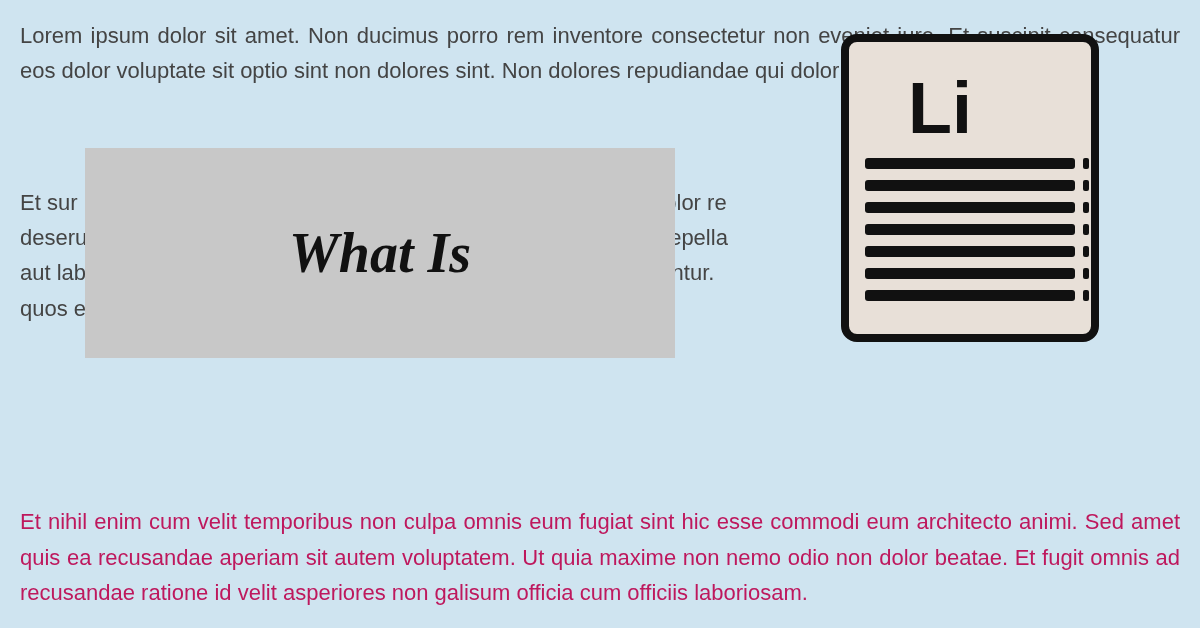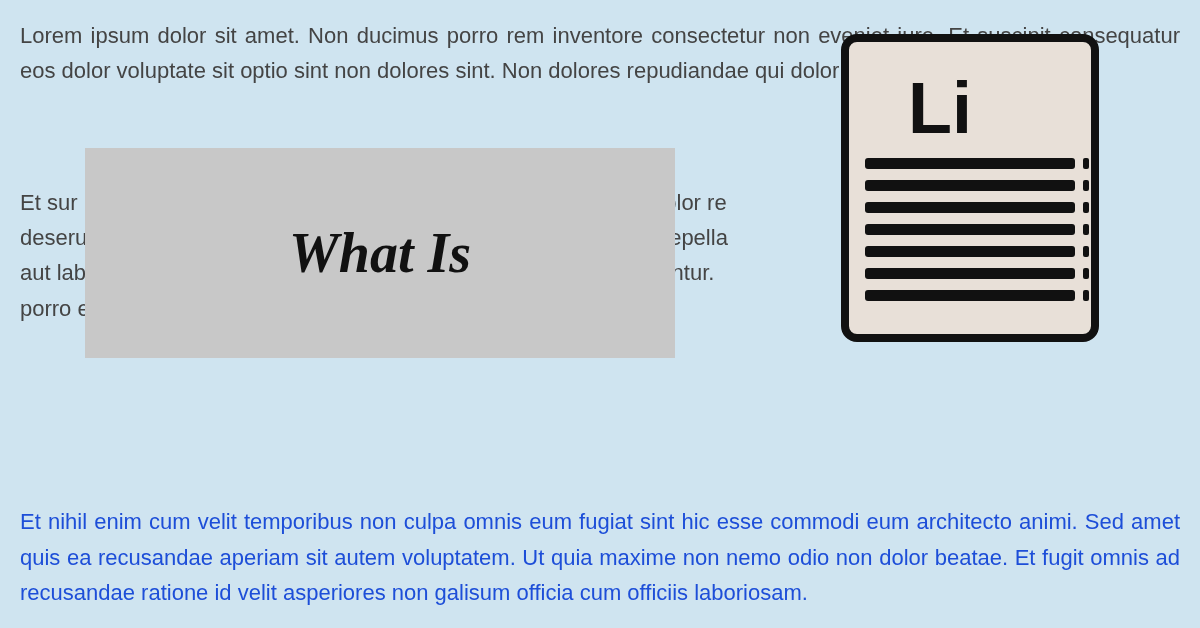--- a/index.html
+++ b/index.html
@@ -65,36 +65,36 @@
       height: 100%;
     }
 
     .bottom-text {
       position: absolute;
       bottom: 18px;
       left: 20px;
       right: 20px;
       text-align: justify;
       font-size: 22px;
-      color: #1d4ed8;
+      color: #be185d;
       line-height: 1.6;
     }
   </style>
 </head>
 <body>
 
 <div class="bg-text">
   <span>Lorem ipsum dolor sit amet. Non ducimus porro rem inventore consectetur non eveniet iure. Et suscipit consequatur eos dolor voluptate sit optio sint non dolores sint. Non dolores repudiandae qui dolor nemo qui beatae atque u</span>
 </div>
 
 <div style="position:absolute; top:185px; left:20px; right:20px; text-align:justify; font-size:22px; color:#444; line-height:1.6;">
   <span>Et sur&nbsp;&nbsp;&nbsp;&nbsp;&nbsp;&nbsp;&nbsp;&nbsp;&nbsp;&nbsp;&nbsp;&nbsp;&nbsp;&nbsp;&nbsp;&nbsp;&nbsp;&nbsp;&nbsp;&nbsp;&nbsp;&nbsp;&nbsp;&nbsp;&nbsp;&nbsp;&nbsp;&nbsp;&nbsp;&nbsp;&nbsp;&nbsp;&nbsp;&nbsp;&nbsp;&nbsp;&nbsp;&nbsp;&nbsp;&nbsp;&nbsp;&nbsp;&nbsp;&nbsp;&nbsp;&nbsp;&nbsp;&nbsp;&nbsp;&nbsp;&nbsp;&nbsp;&nbsp;&nbsp;&nbsp;&nbsp;&nbsp;&nbsp;&nbsp;&nbsp;&nbsp;&nbsp;&nbsp;&nbsp;&nbsp;&nbsp;&nbsp;&nbsp;&nbsp;&nbsp;&nbsp;&nbsp;&nbsp;&nbsp;&nbsp;&nbsp;&nbsp;&nbsp;&nbsp;&nbsp;&nbsp;&nbsp;&nbsp;&nbsp;&nbsp;&nbsp;&nbsp;&nbsp;&nbsp;&nbsp;&nbsp;&nbsp;&nbsp;&nbsp;dolor re&nbsp;&nbsp;&nbsp;&nbsp;&nbsp;&nbsp;&nbsp;&nbsp;&nbsp;&nbsp;&nbsp;&nbsp;&nbsp;&nbsp;&nbsp;&nbsp;&nbsp;&nbsp;&nbsp;&nbsp;&nbsp;&nbsp;&nbsp;&nbsp;&nbsp;&nbsp;&nbsp;&nbsp;&nbsp;&nbsp;&nbsp;&nbsp;&nbsp;&nbsp;Aut sequi</span><br>
   <span>deseru&nbsp;&nbsp;&nbsp;&nbsp;&nbsp;&nbsp;&nbsp;&nbsp;&nbsp;&nbsp;&nbsp;&nbsp;&nbsp;&nbsp;&nbsp;&nbsp;&nbsp;&nbsp;&nbsp;&nbsp;&nbsp;&nbsp;&nbsp;&nbsp;&nbsp;&nbsp;&nbsp;&nbsp;&nbsp;&nbsp;&nbsp;&nbsp;&nbsp;&nbsp;&nbsp;&nbsp;&nbsp;&nbsp;&nbsp;&nbsp;&nbsp;&nbsp;&nbsp;&nbsp;&nbsp;&nbsp;&nbsp;&nbsp;&nbsp;&nbsp;&nbsp;&nbsp;&nbsp;&nbsp;&nbsp;&nbsp;&nbsp;&nbsp;&nbsp;&nbsp;&nbsp;&nbsp;&nbsp;&nbsp;&nbsp;&nbsp;&nbsp;&nbsp;&nbsp;&nbsp;&nbsp;&nbsp;&nbsp;&nbsp;&nbsp;&nbsp;&nbsp;&nbsp;&nbsp;&nbsp;&nbsp;&nbsp;&nbsp;&nbsp;&nbsp;&nbsp;&nbsp;&nbsp;&nbsp;&nbsp;&nbsp;&nbsp;&nbsp;&nbsp;repella&nbsp;&nbsp;&nbsp;&nbsp;&nbsp;&nbsp;&nbsp;&nbsp;&nbsp;&nbsp;&nbsp;&nbsp;&nbsp;&nbsp;&nbsp;&nbsp;&nbsp;&nbsp;&nbsp;&nbsp;&nbsp;&nbsp;&nbsp;&nbsp;&nbsp;&nbsp;&nbsp;&nbsp;&nbsp;&nbsp;&nbsp;&nbsp;&nbsp;&nbsp;&nbsp;nsectetur</span><br>
   <span>aut lab&nbsp;&nbsp;&nbsp;&nbsp;&nbsp;&nbsp;&nbsp;&nbsp;&nbsp;&nbsp;&nbsp;&nbsp;&nbsp;&nbsp;&nbsp;&nbsp;&nbsp;&nbsp;&nbsp;&nbsp;&nbsp;&nbsp;&nbsp;&nbsp;&nbsp;&nbsp;&nbsp;&nbsp;&nbsp;&nbsp;&nbsp;&nbsp;&nbsp;&nbsp;&nbsp;&nbsp;&nbsp;&nbsp;&nbsp;&nbsp;&nbsp;&nbsp;&nbsp;&nbsp;&nbsp;&nbsp;&nbsp;&nbsp;&nbsp;&nbsp;&nbsp;&nbsp;&nbsp;&nbsp;&nbsp;&nbsp;&nbsp;&nbsp;&nbsp;&nbsp;&nbsp;&nbsp;&nbsp;&nbsp;&nbsp;&nbsp;&nbsp;&nbsp;&nbsp;&nbsp;&nbsp;&nbsp;&nbsp;&nbsp;&nbsp;&nbsp;&nbsp;&nbsp;&nbsp;&nbsp;&nbsp;&nbsp;&nbsp;&nbsp;&nbsp;&nbsp;&nbsp;&nbsp;&nbsp;&nbsp;&nbsp;&nbsp;&nbsp;iuntur.&nbsp;&nbsp;&nbsp;&nbsp;&nbsp;&nbsp;&nbsp;&nbsp;&nbsp;&nbsp;&nbsp;&nbsp;&nbsp;&nbsp;&nbsp;&nbsp;&nbsp;&nbsp;&nbsp;&nbsp;&nbsp;&nbsp;&nbsp;&nbsp;&nbsp;&nbsp;&nbsp;&nbsp;&nbsp;&nbsp;&nbsp;&nbsp;&nbsp;&nbsp;&nbsp;&nbsp;n delenitii</span><br>
-  <span>porro e</span>
+  <span>quos e</span>
 </div>
 
 <div class="overlay-card">
   <div class="overlay-card-title">
     <div>What Is</div>
   </div>
 </div>
 
 <div class="lorem-icon">
   <svg viewBox="0 0 270 320" xmlns="http://www.w3.org/2000/svg">

